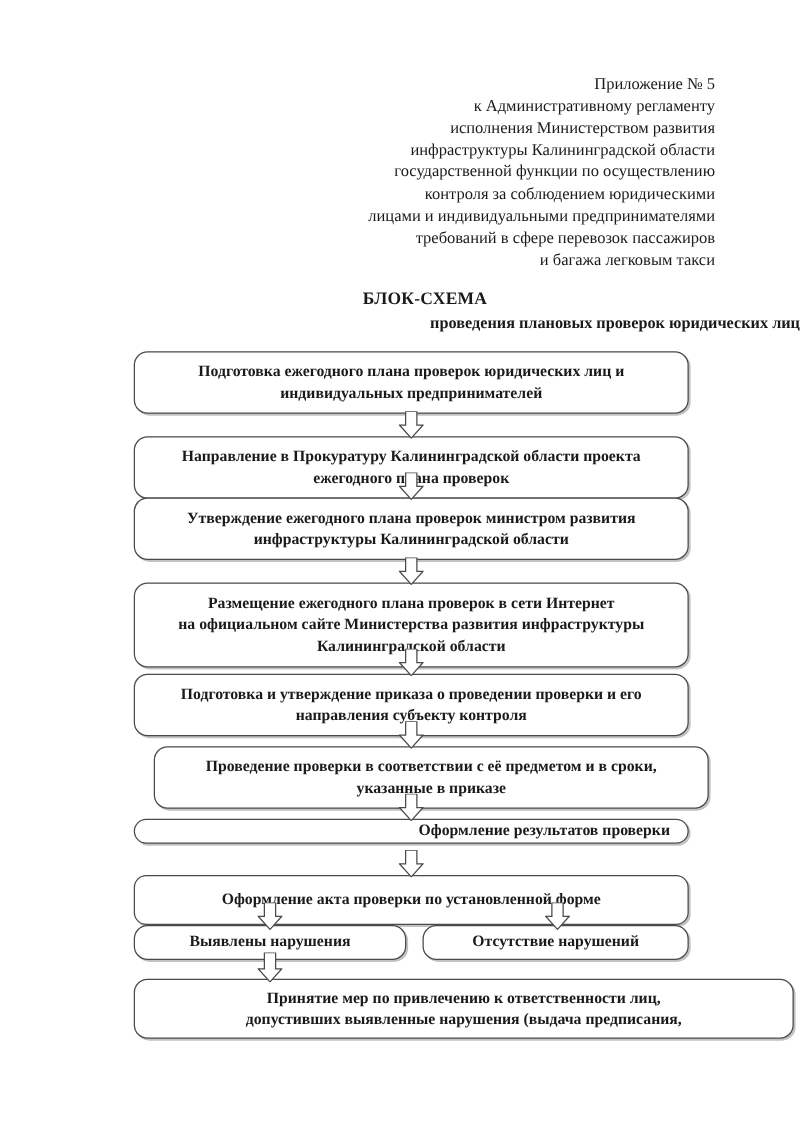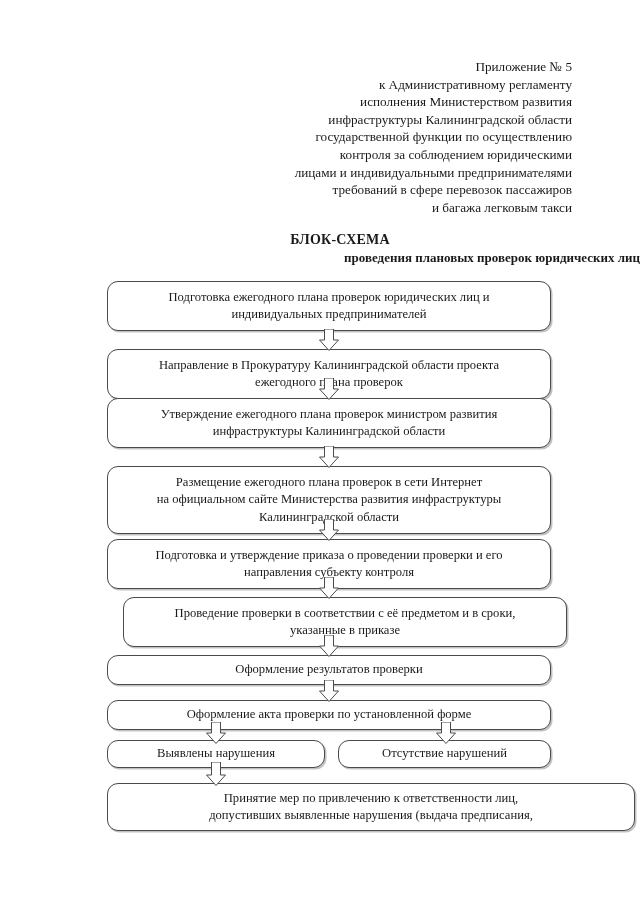--- a/index.html
+++ b/index.html
@@ -76,20 +76,21 @@
     border-radius: 11px;
     background: #ffffff;
     box-shadow: 1.5px 1.5px 0 rgba(120,120,120,0.45);
     display: flex;
     align-items: center;
     justify-content: center;
     text-align: center;
     font-size: 12.6px;
     line-height: 17.5px;
     padding: 2px 14px;
+    font-weight: bold;
   }
   .node .txt {
     display: block;
     width: 100%;
     white-space: pre-line;
   }
 
   
   .arrow {
     position: absolute;
@@ -135,24 +136,24 @@
 Калининградской области</span>
       </div>
       <div class="node" style="left: 107px; top: 539px; width: 444px; height: 50px;">
         <span class="txt">Подготовка и утверждение приказа о проведении проверки и его
 направления субъекту контроля</span>
       </div>
       <div class="node" style="left: 107px; top: 597px; width: 444px; height: 50px; margin-left: 16px;">
         <span class="txt">Проведение проверки в соответствии с её предметом и в сроки,
 указанные в приказе</span>
       </div>
-      <div class="node" style="left: 107px; top: 655px; width: 444px; height: 30px;">
+      <div class="node" style="left: 107px; top: 655px; width: 444px; height: 20px; text-align: right;">
         <span class="txt">Оформление результатов проверки</span>
       </div>
-      <div class="node" style="left: 107px; top: 700px; width: 444px; height: 30px;">
+      <div class="node" style="left: 107px; top: 700px; width: 444px; height: 40px; border-radius: 10px;">
         <span class="txt">Оформление акта проверки по установленной форме</span>
       </div>
       <div class="node" style="left: 107px; top: 740px; width: 218px; height: 28px;">
         <span class="txt">Выявлены нарушения</span>
       </div>
       <div class="node" style="left: 338px; top: 740px; width: 213px; height: 28px;">
         <span class="txt">Отсутствие нарушений</span>
       </div>
       <div class="node" style="left: 107px; top: 783px; width: 528px; height: 48px;">
         <span class="txt">Принятие мер по привлечению к ответственности лиц,

